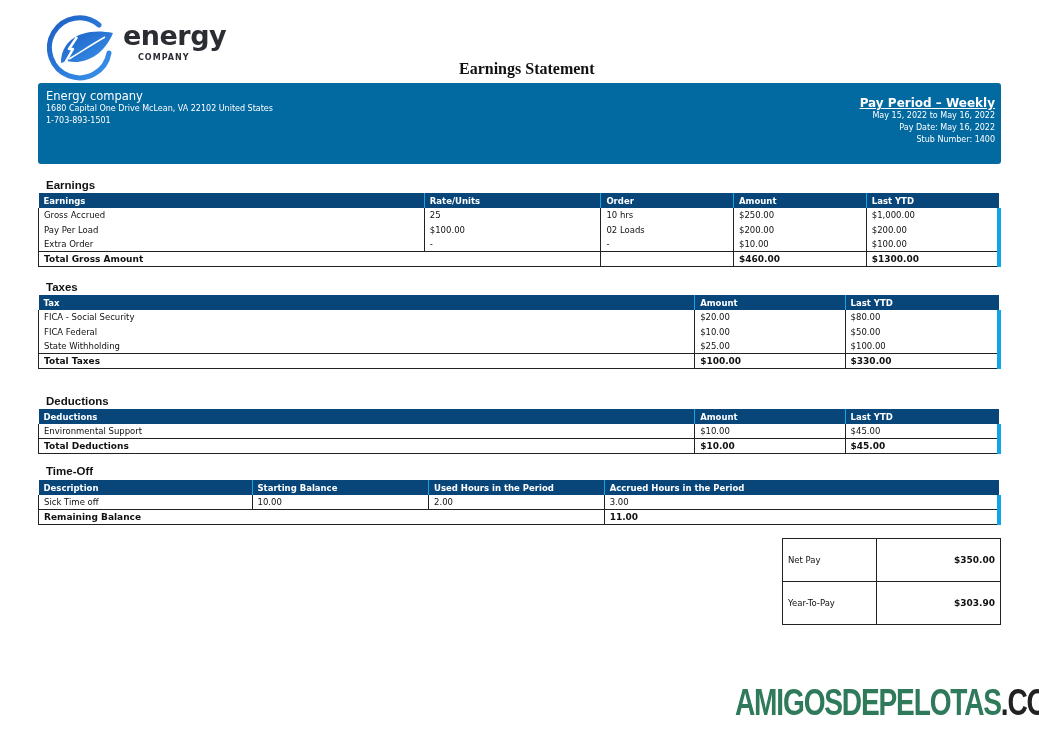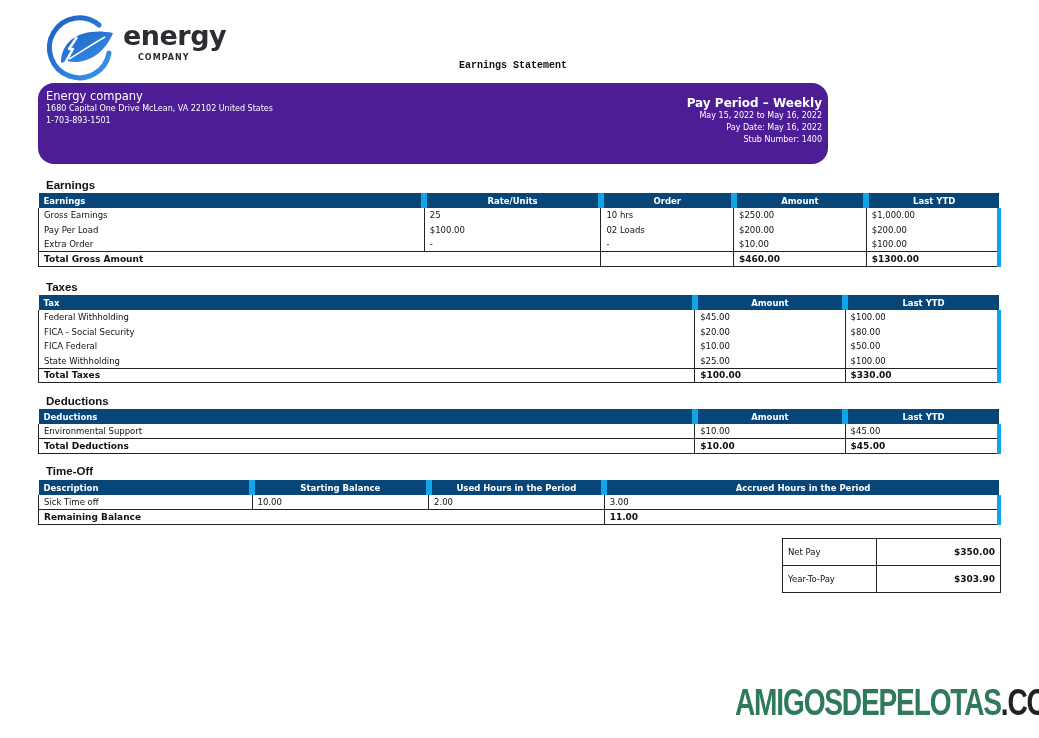--- a/index.html
+++ b/index.html
@@ -4,46 +4,46 @@
 <style>
   * { margin: 0; padding: 0; box-sizing: border-box; }
   html, body { width: 1039px; height: 738px; background: #ffffff; overflow: hidden; }
   body { position: relative; font-family: "DejaVu Sans", sans-serif; color: #111; font-size: 9px; }
 
   .logo { position: absolute; left: 47px; top: 13px; width: 180px; height: 68px; }
   .logo svg { position: absolute; left: 0; top: 0; }
   .logo-word { position: absolute; left: 76px; top: 9px; font-family: "DejaVu Sans", sans-serif; font-weight: bold; font-size: 27px; color: #2b2d33; letter-spacing: -0.5px; line-height: 1; text-align: right; }
   .logo-sub { position: absolute; left: 91px; top: 40px; font-weight: bold; font-size: 8px; color: #2b2d33; letter-spacing: 1px; }
 
-  .doc-title { position: absolute; left: 459px; top: 60px; font-weight: bold; font-size: 10px; font-family: Liberation Mono, monospace; }
-
-  .banner { position: absolute; left: 38px; top: 83px; width: 790px; height: 81px; background: #4c1d95; border-radius: 16px; color: #fff; }
+  .doc-title { position: absolute; left: 459px; top: 60px; font-weight: bold; font-size: 16px; font-family: Liberation Serif, serif; }
+
+  .banner { position: absolute; left: 38px; top: 83px; width: 963px; height: 81px; background: #0369a1; border-radius: 3px; color: #fff; }
   .b-left { position: absolute; left: 8px; top: 6px; }
   .b-left .co { font-size: 11.5px; line-height: 14px; }
   .b-left .ln { font-size: 8px; line-height: 12px; }
   .b-mid { position: absolute; left: 398px; top: 5px; }
   .b-mid .name { font-weight: bold; font-size: 12px; line-height: 15px; }
   .b-mid .id { font-style: italic; font-weight: normal; font-size: 8.5px; color: #dde6ef; }
   .b-mid .ln { font-size: 8px; line-height: 12px; }
   .b-right { position: absolute; right: 6px; top: 13px; text-align: right; }
-  .b-right .pp { font-weight: bold; font-size: 12px; line-height: 14px; }
+  .b-right .pp { font-weight: bold; font-size: 12px; line-height: 14px; text-decoration: underline; }
   .b-right .ln { font-size: 8px; line-height: 12px; }
 
   .sec-title { position: absolute; left: 46px; font-weight: bold; font-size: 11.5px; font-family: "Liberation Sans", sans-serif; }
 
   table.grid { position: absolute; left: 38px; width: 963px; border-collapse: collapse; font-size: 8.5px; }
-  table.grid th { background: #08467a; color: #fff; font-weight: bold; height: 15px; padding: 0 5px; text-align: center; border-left: 6px solid #0ea5e9; }
+  table.grid th { background: #08467a; color: #fff; font-weight: bold; height: 15px; padding: 0 5px; text-align: left; border-left: 1px solid #0ea5e9; }
   table.grid th:first-child { text-align: left; border-left: none; }
   table.grid td { height: 14.5px; padding: 0 5px; text-align: left; border-left: 1px solid #222; }
   table.grid td:first-child { text-align: left; border-left: 1px solid #222; }
   table.grid td:last-child { border-right: 4px solid #0ea5e9; }
   table.grid tr.total td { font-weight: bold; border-top: 1px solid #222; border-bottom: 1px solid #222; font-size: 9px; }
 
   table.summary { position: absolute; left: 782px; top: 538px; width: 219px; border-collapse: collapse; font-size: 8.5px; }
-  table.summary td { border: 1px solid #222; height: 24px; padding: 8px 5px; }
+  table.summary td { border: 1px solid #222; height: 24px; padding: 16px 5px; }
   table.summary td.v { text-align: right; font-weight: bold; font-size: 9px; }
 
   .watermark { position: absolute; left: 735px; top: 682px; font-family: "Liberation Sans", sans-serif; font-weight: bold; font-size: 36px; letter-spacing: -1.5px; transform: scaleX(0.78); transform-origin: left top; white-space: nowrap; }
   .watermark .g { color: #2e7a5a; }
   .watermark .k { color: #222; }
 </style>
 </head>
 <body>
 
 <div class="logo">
@@ -90,21 +90,21 @@
     </colgroup>
   <tbody>
       <tr>
     <th>Earnings</th>
     <th>Rate/Units</th>
     <th>Order</th>
     <th>Amount</th>
     <th>Last YTD</th>
   </tr>
   <tr>
-    <td>Gross Earnings</td>
+    <td>Gross Accrued</td>
     <td>25</td>
     <td>10  hrs</td>
     <td>$250.00</td>
     <td>$1,000.00</td>
   </tr>
   <tr>
     <td>Pay Per Load</td>
     <td>$100.00</td>
     <td>02  Loads</td>
     <td>$200.00</td>
@@ -133,25 +133,20 @@
       <col style="width:130px">
       <col style="width:133px">
     </colgroup>
   <tbody>
       <tr>
     <th>Tax</th>
     <th>Amount</th>
     <th>Last YTD</th>
   </tr>
   <tr>
-    <td>Federal  Withholding</td>
-    <td>$45.00</td>
-    <td>$100.00</td>
-  </tr>
-  <tr>
     <td>FICA  -  Social  Security</td>
     <td>$20.00</td>
     <td>$80.00</td>
   </tr>
   <tr>
     <td>FICA  Federal</td>
     <td>$10.00</td>
     <td>$50.00</td>
   </tr>
   <tr>

